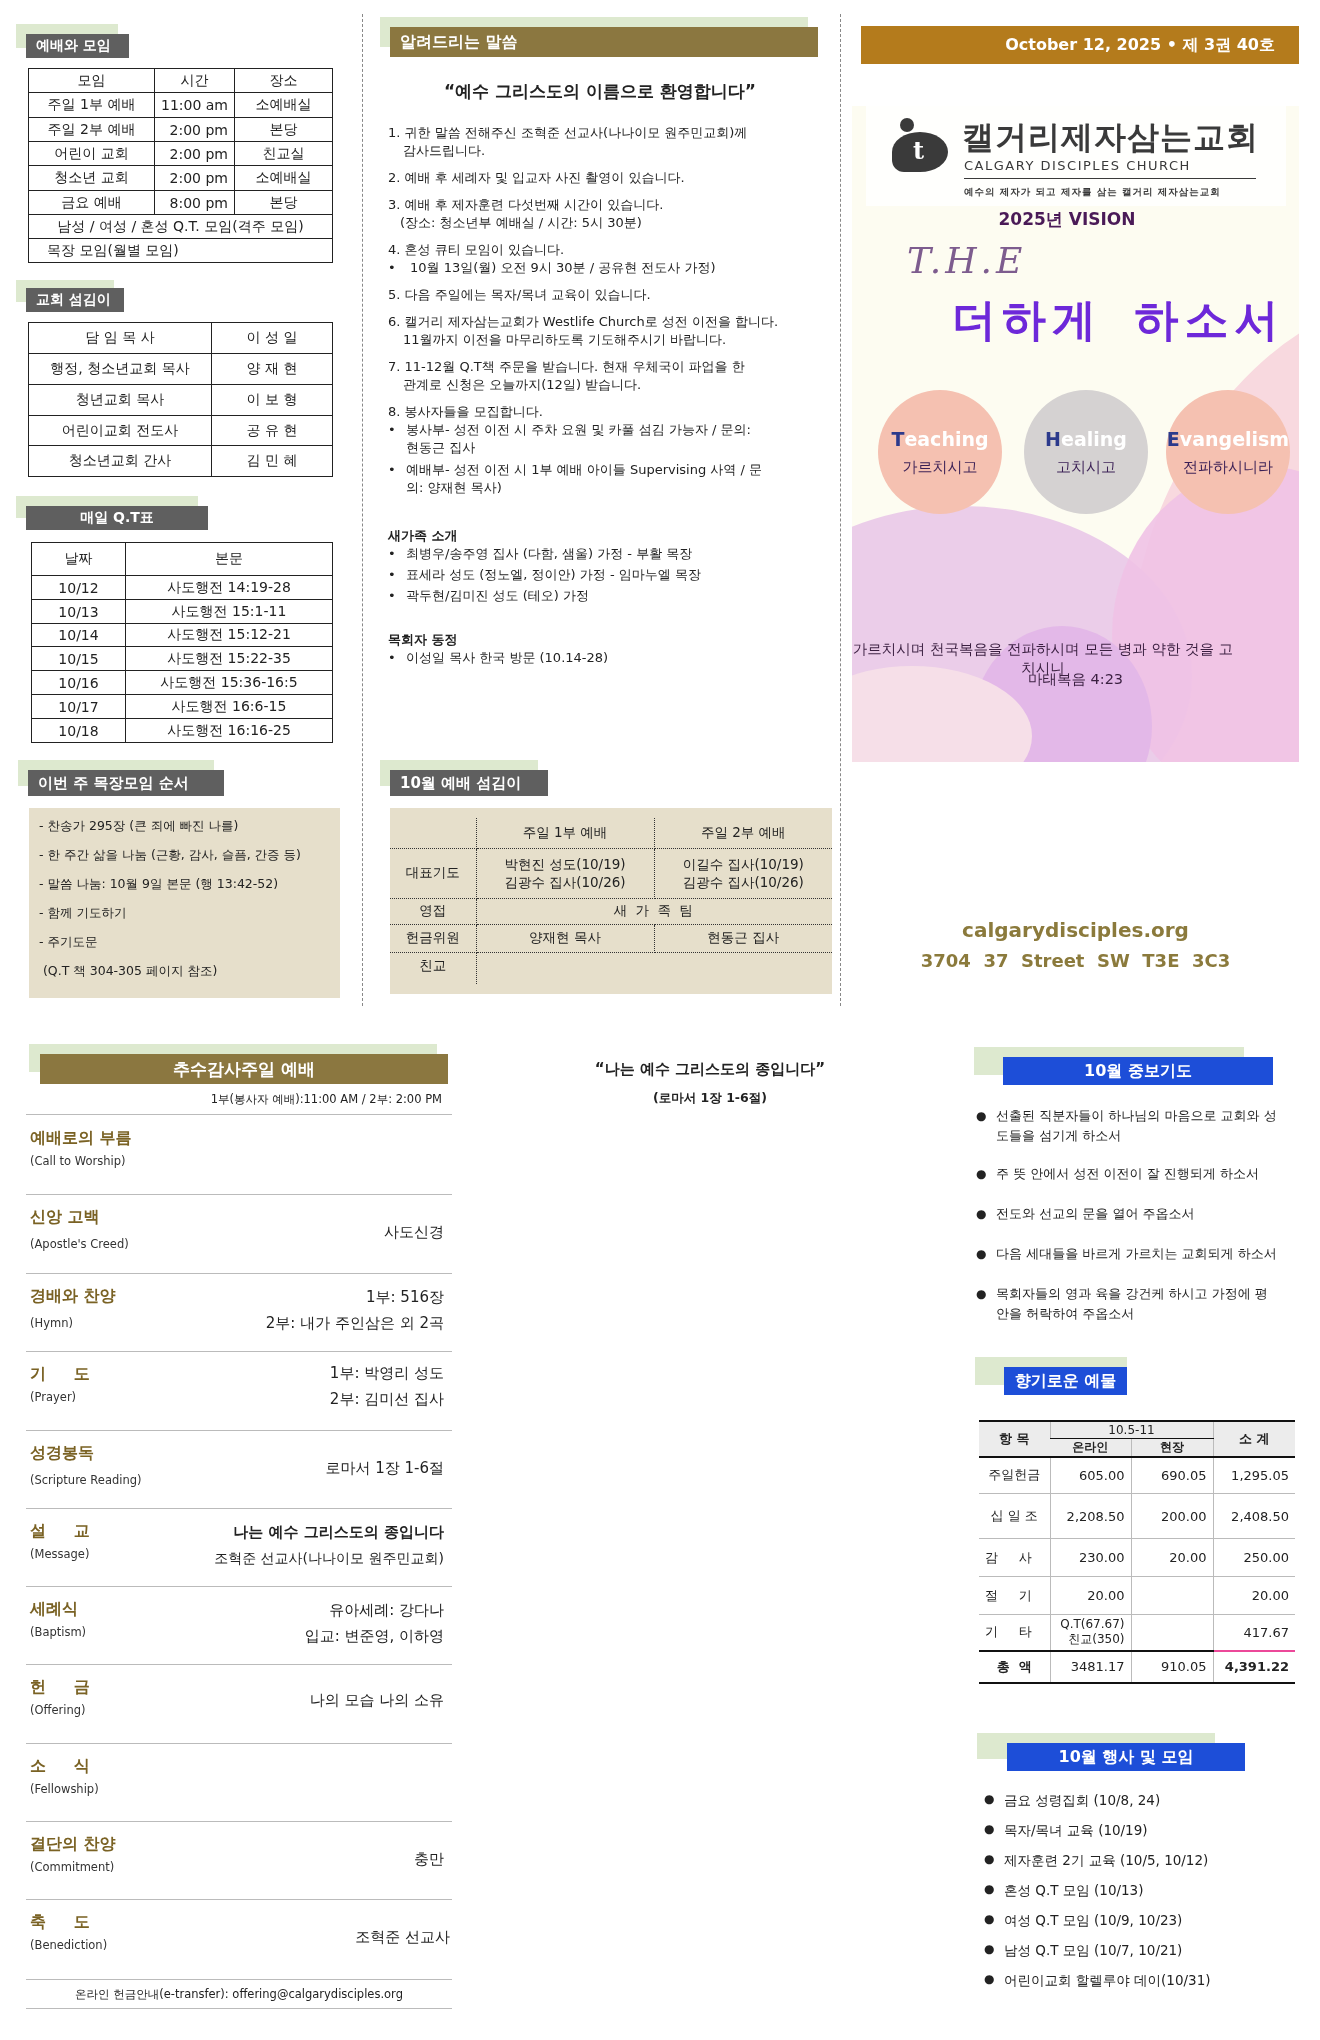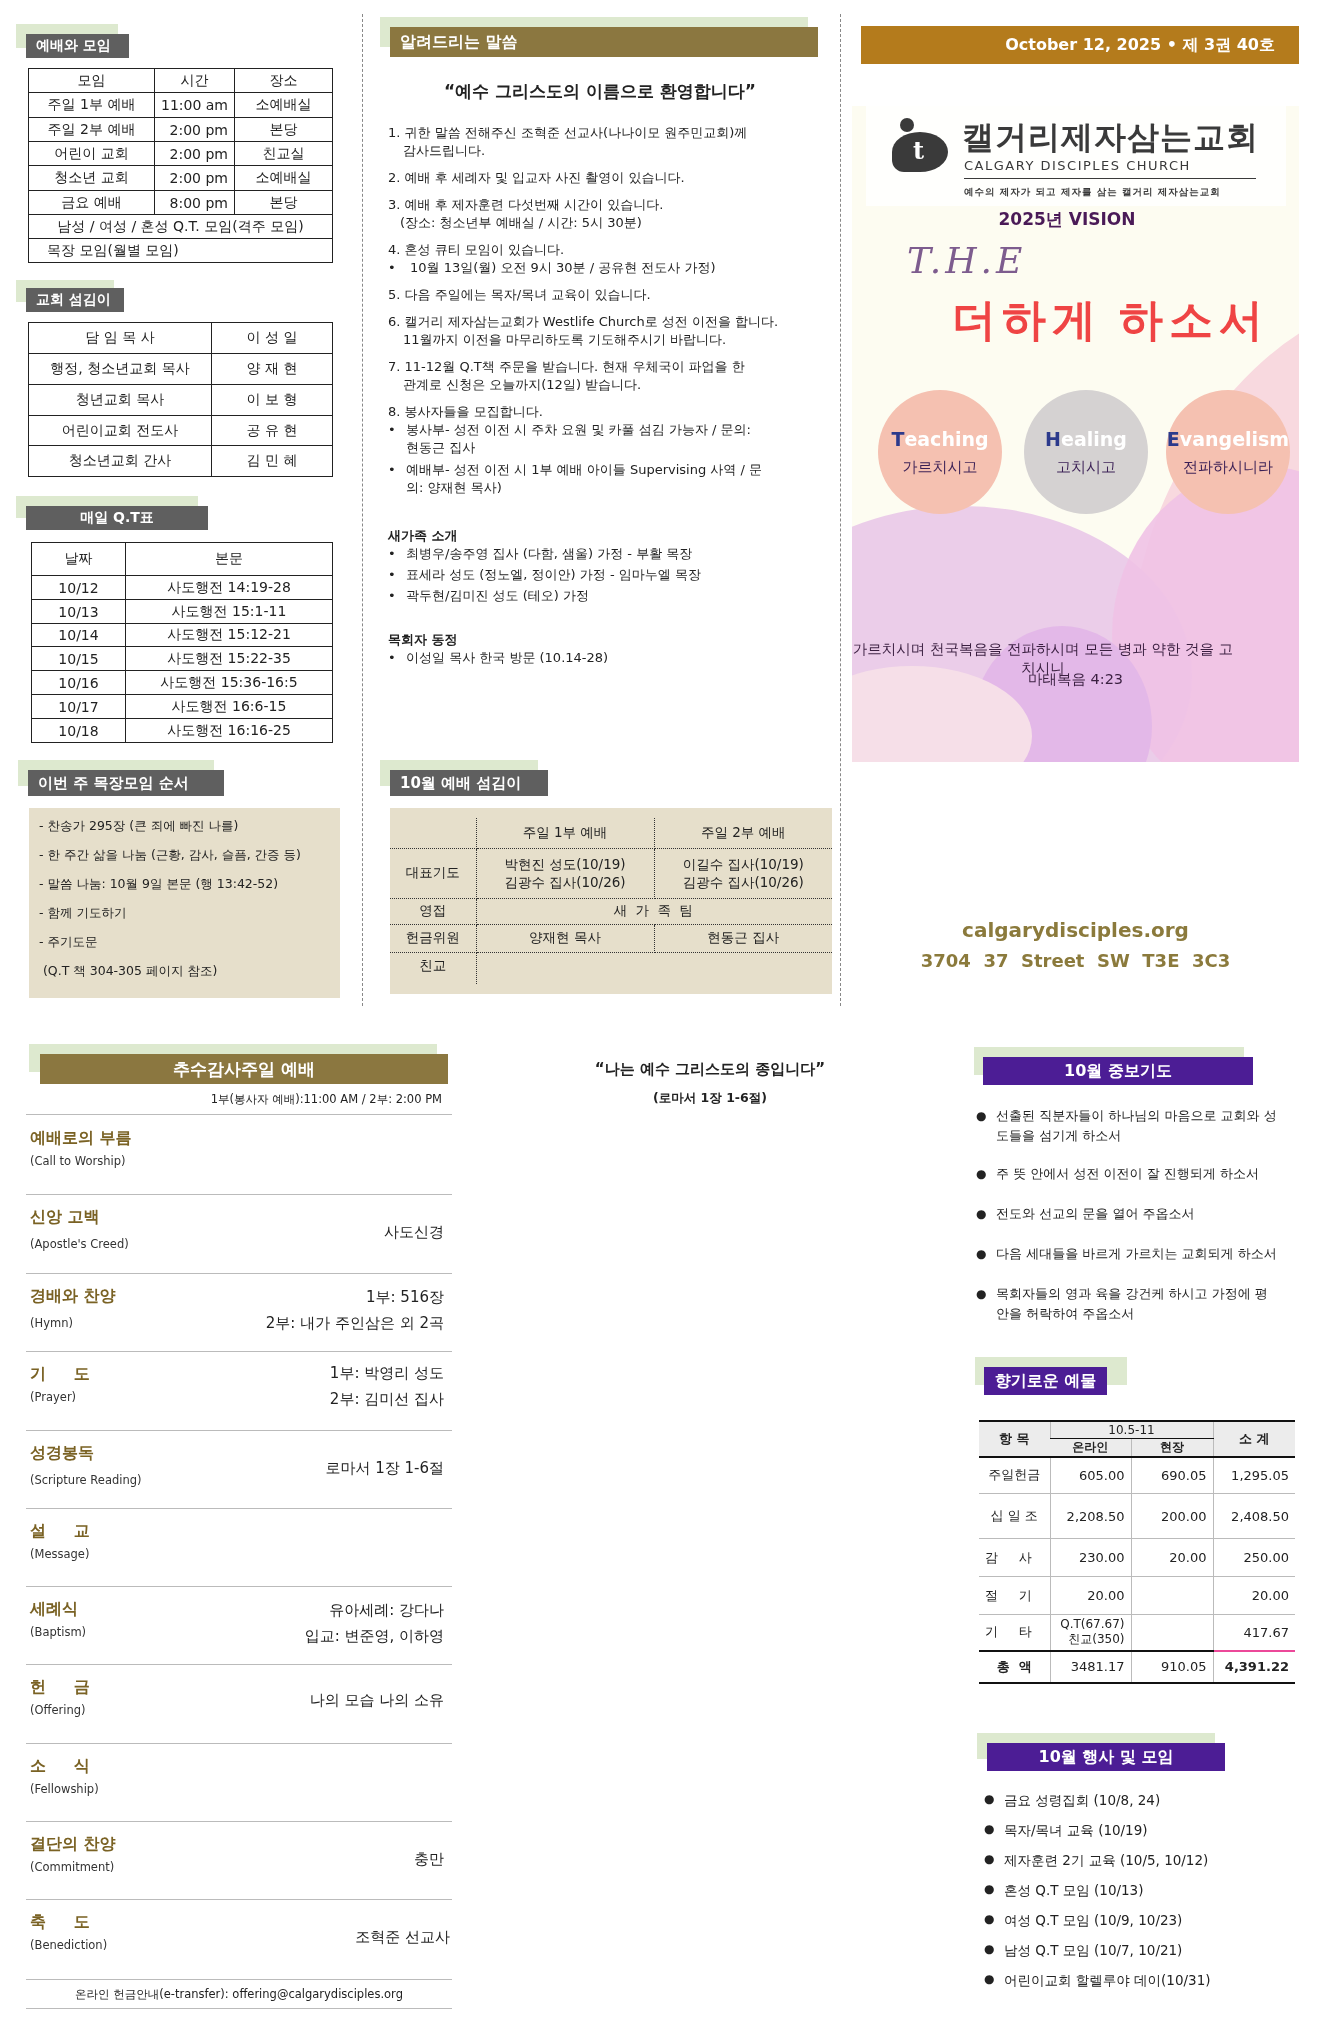--- a/index.html
+++ b/index.html
@@ -6,21 +6,21 @@
   body {
     width: 1320px; height: 2040px; background: #fff; position: relative;
     font-family: "DejaVu Sans", "Liberation Sans", sans-serif; color: #222; overflow: hidden;
   }
   .abs { position: absolute; }
   .hdr-bg { position: absolute; background: #dde9cf; }
   .hdr { position: absolute; background: #5f5f5f; color: #fff; font-weight: bold; font-size: 15px;
          display: flex; align-items: center; padding-left: 10px; }
   .hdr.gold { background: #8b7740; }
   .hdr.center { justify-content: center; padding-left: 0; }
-  .hdr.grey2 { background: #4c1d95; }
+  .hdr.grey2 { background: #1d4ed8; margin-left: 20px; }
   table { border-collapse: collapse; }
   .tbl td, .tbl th { border: 1.5px solid #222; text-align: center; font-weight: normal; font-size: 14px; }
   .vline { position: absolute; border-left: 1.5px dashed #888; }
   .notice { font-size: 13px; line-height: 18px; }
   .notice p { margin-bottom: 9px; }
   .bul { display: flex; }
   .bul .dot { width: 18px; flex-shrink: 0; }
   .beige { background: #e6dfcb; }
   .srv-row { position: absolute; left: 26px; width: 426px; border-bottom: 1.5px solid #bbb; }
   .srv-ko { position: absolute; left: 4px; top: 12px; color: #7a6224; font-weight: bold; font-size: 16px; }
@@ -271,21 +271,21 @@
     <div style="position:absolute;left:8px;top:0;width:14px;height:14px;border-radius:50%;background:#3a3a3a;"></div>
     <div style="position:absolute;left:0;top:14px;width:56px;height:40px;border-radius:50% 50% 50% 12px;background:#3a3a3a;"></div>
     <div style="position:absolute;left:21px;top:18px;color:#fff;font-weight:bold;font-size:24px;font-family:'DejaVu Serif',serif;">t</div>
   </div>
   <div style="position:absolute;left:110px;top:10px;font-size:32px;font-weight:bold;color:#3a3a3a;letter-spacing:1px;">캘거리제자삼는교회</div>
   <div style="position:absolute;left:112px;top:52px;font-size:13px;color:#3a3a3a;letter-spacing:1.5px;">CALGARY DISCIPLES CHURCH</div>
   <div style="position:absolute;left:112px;top:72px;width:292px;border-top:1.5px solid #3a3a3a;"></div>
   <div style="position:absolute;left:112px;top:80px;font-size:9.5px;font-weight:bold;color:#3a3a3a;letter-spacing:1px;">예수의 제자가 되고 제자를 삼는 캘거리 제자삼는교회</div>
   <div style="position:absolute;left:0;width:430px;top:102px;text-align:center;font-size:17px;font-weight:bold;color:#4a1a57;">2025년 VISION</div>
   <div style="position:absolute;left:55px;top:134px;font-size:36px;font-style:italic;color:#7d5c8e;font-family:'DejaVu Serif',serif;letter-spacing:4px;">T.H.E</div>
-  <div style="position:absolute;left:100px;top:185px;font-size:44px;font-weight:bold;color:#ef4444;font-family:Liberation Serif, serif;letter-spacing:6px;">더하게 하소서</div>
+  <div style="position:absolute;left:100px;top:185px;font-size:44px;font-weight:bold;color:#6d28d9;font-family:Liberation Mono, monospace;letter-spacing:6px;">더하게 하소서</div>
 
   <div class="circle" style="left:26px;top:284px;background:#f5c1b1;">
     <div class="en"><b>T</b><span>eaching</span></div>
     <div class="ko">가르치시고</div>
   </div>
   <div class="circle" style="left:172px;top:284px;background:#d5d2d2;">
     <div class="en"><b>H</b><span>ealing</span></div>
     <div class="ko">고치시고</div>
   </div>
   <div class="circle" style="left:314px;top:284px;background:#f5c1b1;">
@@ -327,20 +327,21 @@
   <div class="srv-val" style="top:8px;"><span>1부: 박영리 성도</span><br><span>2부: 김미선 집사</span></div>
 </div>
 <div class="srv-row" style="top:1431px;height:78px;">
   <div class="srv-ko">성경봉독</div>
   <div class="srv-en" style="top:42px;">(Scripture Reading)</div>
   <div class="srv-val" style="top:24px;">로마서 1장 1-6절</div>
 </div>
 <div class="srv-row" style="top:1509px;height:78px;">
   <div class="srv-ko" style="white-space:pre;">설     교</div>
   <div class="srv-en">(Message)</div>
+  <div class="srv-val" style="top:10px;"><span style="font-weight:bold;">나는 예수 그리스도의 종입니다</span><br><span style="font-size:14px;">조혁준 선교사(나나이모 원주민교회)</span></div>
 </div>
 <div class="srv-row" style="top:1587px;height:78px;">
   <div class="srv-ko">세례식</div>
   <div class="srv-en">(Baptism)</div>
   <div class="srv-val" style="top:10px;"><span>유아세례: 강다나</span><br><span>입교: 변준영, 이하영</span></div>
 </div>
 <div class="srv-row" style="top:1665px;height:79px;">
   <div class="srv-ko" style="white-space:pre;">헌     금</div>
   <div class="srv-en">(Offering)</div>
   <div class="srv-val" style="top:22px;">나의 모습 나의 소유</div>

